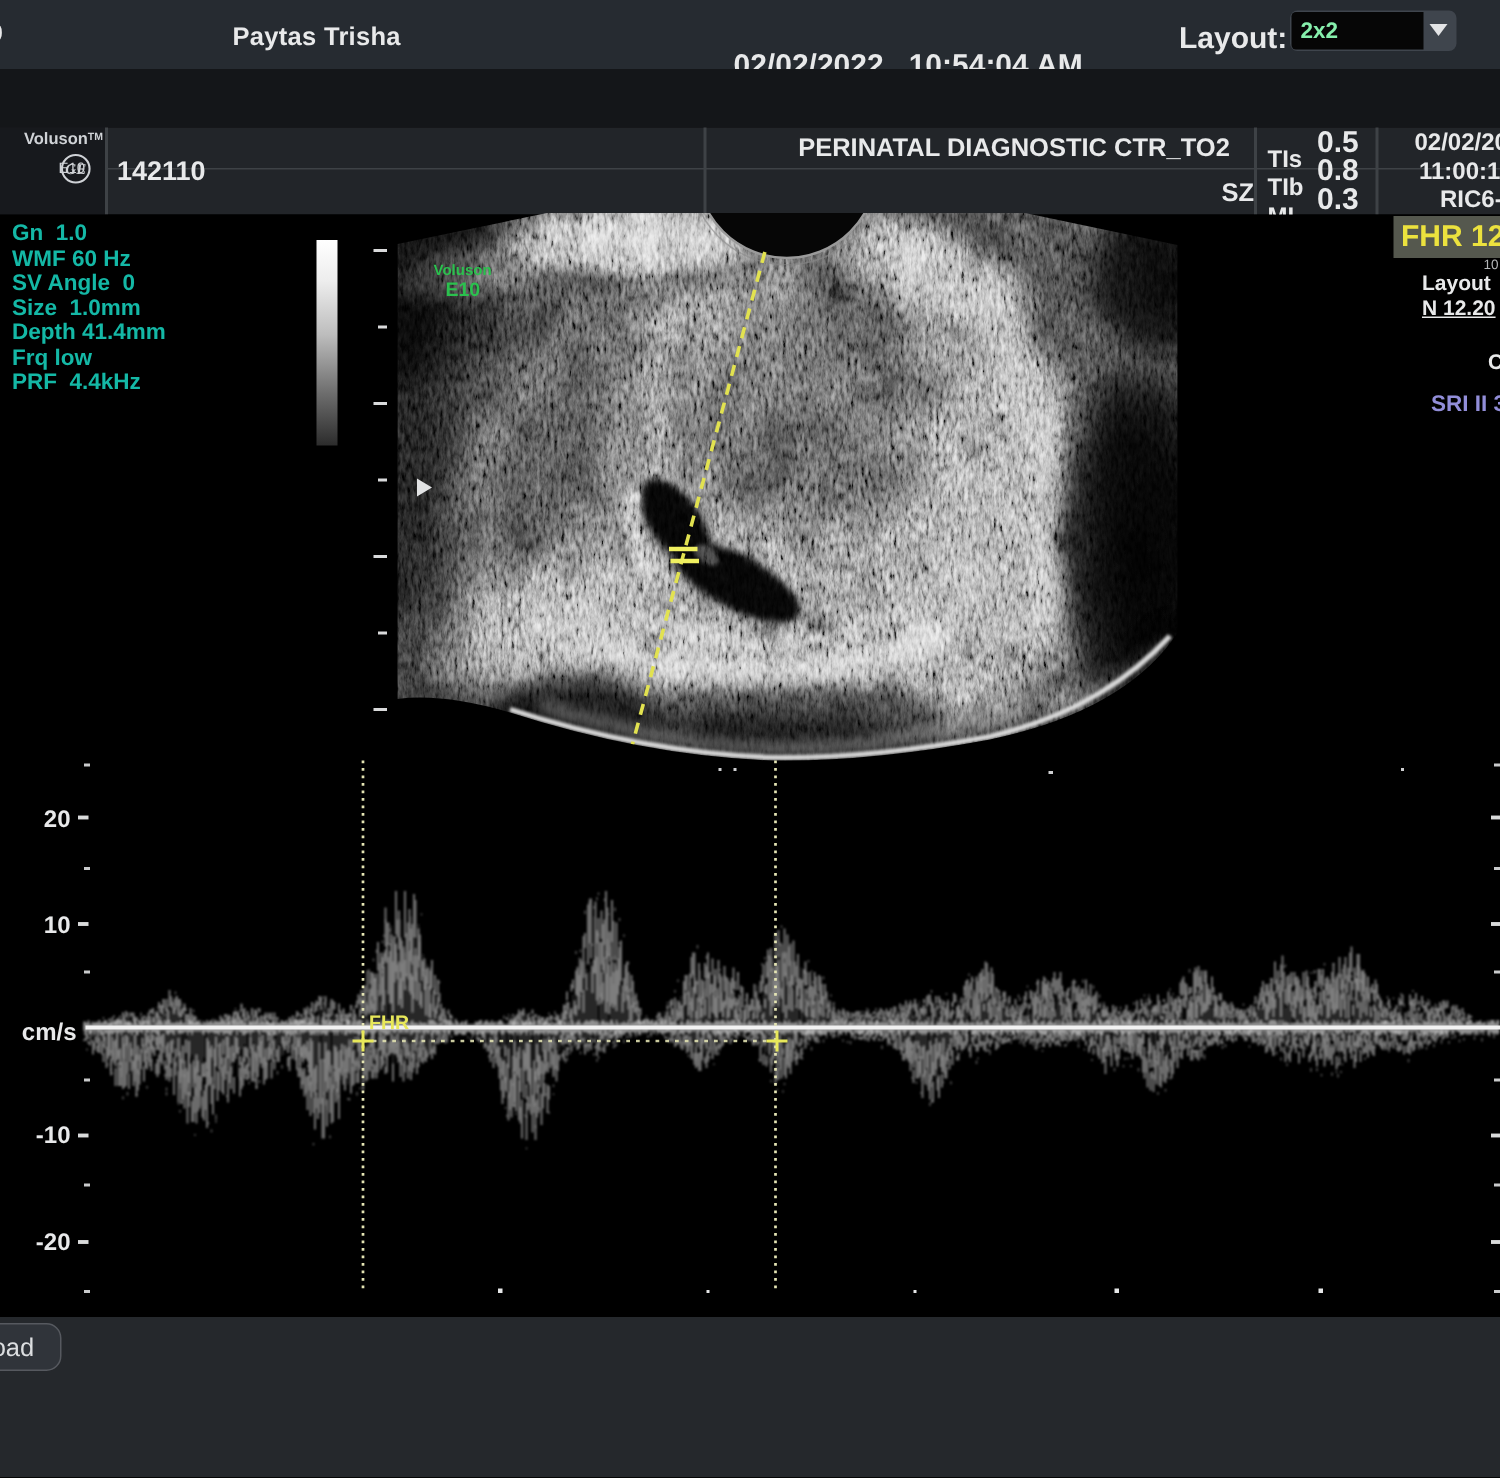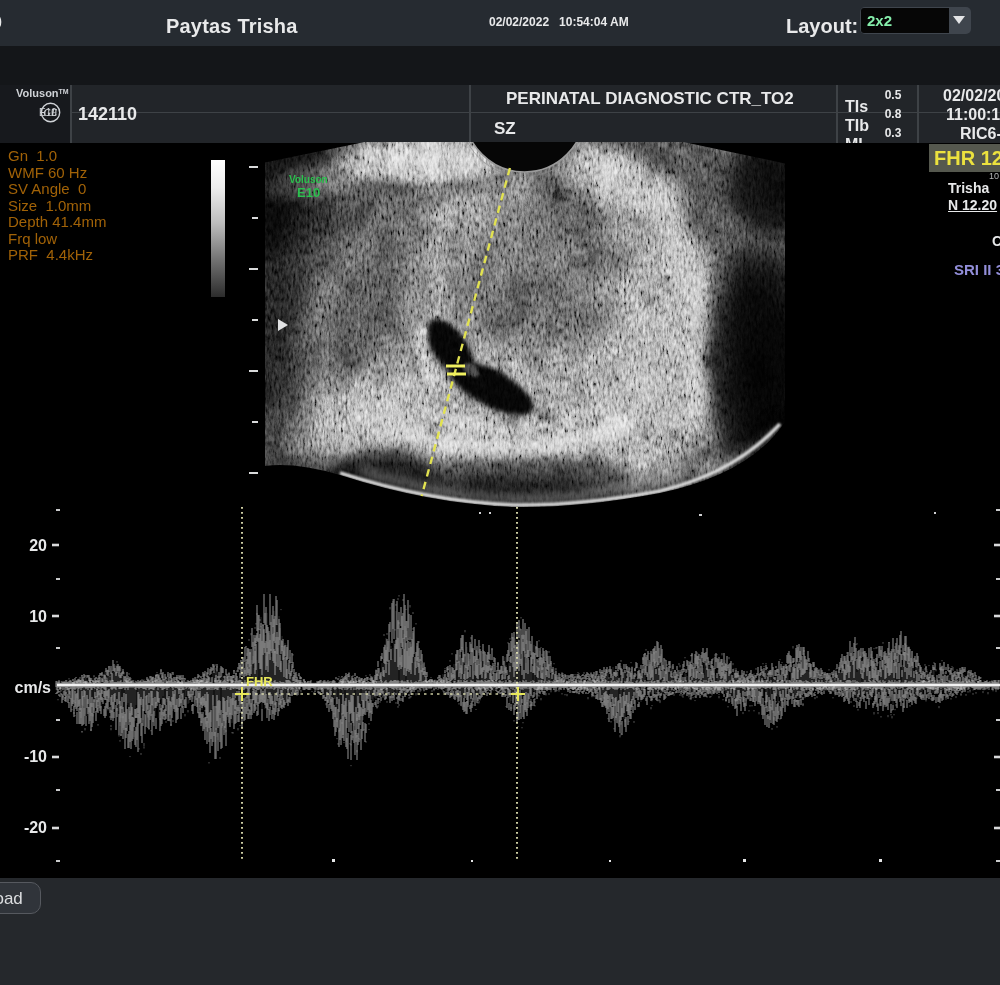--- a/index.html
+++ b/index.html
@@ -4,22 +4,22 @@
 html,body{margin:0;padding:0;background:#000;}
 #page{position:relative;width:1000px;height:985px;overflow:hidden;background:#000;
  font-family:"Liberation Sans",sans-serif;}
 .abs{position:absolute;white-space:nowrap;}
 .w{color:#e8e9ea;}
 </style></head><body>
 <div id="page">
 
 <div class="abs" style="left:0;top:0;width:1000px;height:46px;background:#262b31;"></div>
 <div class="abs w" style="left:-7px;top:14px;font-size:16px;font-weight:bold;">0</div>
-<div class="abs w" style="left:166px;top:15px;font-size:20px;font-weight:bold;letter-spacing:.2px;">Paytas Trisha</div>
-<div class="abs w" style="left:489px;top:15px;font-size:12px;font-weight:bold;">02/02/2022&nbsp;&nbsp; 10:54:04 AM</div>
+<div class="abs w" style="left:155px;top:15px;font-size:17px;font-weight:bold;letter-spacing:.2px;">Paytas Trisha</div>
+<div class="abs w" style="left:489px;top:33px;font-size:20px;font-weight:bold;">02/02/2022&nbsp;&nbsp; 10:54:04 AM</div>
 <div class="abs w" style="left:786px;top:15px;font-size:20px;font-weight:bold;">Layout:</div>
 <div class="abs" style="left:860px;top:7px;width:111px;height:27px;background:#3f454d;border-radius:5px;"></div>
 <div class="abs" style="left:861px;top:8px;width:88px;height:25px;background:#060606;border-radius:3px 0 0 3px;"></div>
 <div class="abs" style="left:867px;top:12px;font-size:15px;font-weight:bold;color:#86efac;">2x2</div>
 <div class="abs" style="left:953px;top:16px;width:0;height:0;border-left:6px solid transparent;border-right:6px solid transparent;border-top:8px solid #e3e4e6;"></div>
 
 <div class="abs" style="left:0;top:46px;width:1000px;height:39px;background:#141619;"></div>
 
 <div class="abs" style="left:0;top:85px;width:1000px;height:58px;background:#222529;"></div>
 <div class="abs" style="left:0;top:85px;width:70px;height:58px;background:#17191d;border-right:2px solid #3e4246;"></div>
@@ -30,29 +30,29 @@
 
 <div class="abs" style="left:16px;top:87px;font-size:11px;font-weight:bold;color:#cfd2d6;">Voluson<span style="font-size:7px;vertical-align:3px;">TM</span></div>
 <div class="abs" style="left:13px;top:102px;width:21px;height:21px;margin-left:27px;">
 <svg width="21" height="21" viewBox="0 0 21 21">
         <circle cx="10.5" cy="10.5" r="9.2" fill="none" stroke="#cfd2d6" stroke-width="1.4"></circle>
 <text x="10.5" y="14" font-size="10" font-style="italic" font-weight="bold" fill="#cfd2d6" text-anchor="middle" font-family="Liberation Serif,serif">GE</text>
       </svg></div>
 <div class="abs" style="left:39px;top:107px;font-size:10px;color:#cfd2d6;">E10</div>
 
 <div class="abs w" style="left:78px;top:104px;font-size:18px;font-weight:bold;">142110</div>
-<div class="abs w" style="left:470px;top:89px;width:412px;font-size:17px;font-weight:bold;margin-left:36px;">PERINATAL DIAGNOSTIC CTR_TO2</div>
-<div class="abs w" style="left:470px;top:119px;width:366px;text-align:left;font-size:17px;font-weight:bold;margin-left:24px;">SZ</div>
+<div class="abs w" style="left:470px;top:89px;width:412px;text-align:center;font-size:17px;font-weight:bold;">PERINATAL DIAGNOSTIC CTR_TO2</div>
+<div class="abs w" style="left:470px;top:119px;width:366px;text-align:right;font-size:17px;font-weight:bold;">SZ</div>
 <div class="abs w" style="left:845px;top:97px;font-size:16px;font-weight:bold;line-height:19px;">TIs<br>TIb<br>MI</div>
-<div class="abs w" style="left:878px;top:86px;width:30px;font-size:12px;font-weight:bold;line-height:19px;text-align:center;">0.5<br>0.8<br>0.3</div>
+<div class="abs w" style="left:878px;top:86px;width:30px;font-size:20px;font-weight:bold;line-height:19px;text-align:left;">0.5<br>0.8<br>0.3</div>
 <div class="abs w" style="left:943px;top:86px;font-size:16px;font-weight:bold;line-height:19px;">02/02/2022<br><span style="margin-left:3px;">11:00:14 A</span><br><span style="margin-left:17px;">RIC6-D</span></div>
 
 <div class="abs" style="left:0;top:143px;width:1000px;height:735px;background:#000;"></div>
 
-<div class="abs" style="left:8px;top:148px;font-size:15px;font-weight:normal;color:#a16207;line-height:16.5px;white-space:pre;">Gn  1.0
+<div class="abs" style="left:8px;top:148px;font-size:15px;font-weight:bold;color:#14b8a6;line-height:16.5px;white-space:pre;">Gn  1.0
 WMF 60 Hz
 SV Angle  0
 Size  1.0mm
 Depth 41.4mm
 Frq low
 PRF  4.4kHz</div>
 
 <div class="abs" style="left:211px;top:160px;width:14px;height:137px;background:linear-gradient(to bottom,#ffffff 0%,#ededed 20%,#bdbdbd 46%,#6f6f6f 74%,#2c2c2c 100%);"></div>
 
 <div class="abs" style="left:249px;top:166px;width:9px;height:2px;background:#d9dadb;"></div>
@@ -167,21 +167,21 @@
   </g>
 
   <text x="24" y="41" font-size="10" font-weight="bold" fill="#2bc14e" font-family="Liberation Sans,sans-serif">Voluson</text>
   <text x="32" y="55" font-size="13" font-weight="bold" fill="#2bc14e" font-family="Liberation Sans,sans-serif">E10</text>
 </g>
 </svg>
 
 <div class="abs" style="left:929px;top:144px;width:71px;height:28px;background:#55584e;"></div>
 <div class="abs" style="left:934px;top:147px;font-size:20px;font-weight:bold;color:#ece23e;">FHR 120</div>
 <div class="abs" style="left:989px;top:171px;font-size:9px;color:#b5b7b9;">10</div>
-<div class="abs w" style="left:948px;top:180px;font-size:14px;font-weight:bold;">Trisha</div>
+<div class="abs w" style="left:948px;top:180px;font-size:14px;font-weight:bold;">Layout</div>
 <div class="abs w" style="left:948px;top:197px;font-size:14px;font-weight:bold;text-decoration:underline;">N 12.20</div>
 <div class="abs w" style="left:992px;top:233px;font-size:14px;font-weight:bold;">C</div>
 <div class="abs" style="left:954px;top:261px;font-size:15px;font-weight:bold;color:#928ed9;">SRI II 3</div>
 
 <svg class="abs" style="left:0;top:505px;" width="1000" height="367" viewBox="0 505 1000 367">
 <defs>
         <filter id="dblur" x="-5%" y="-5%" width="110%" height="110%">
           <feGaussianBlur stdDeviation="0.65"></feGaussianBlur>
         </filter>
       </defs>

